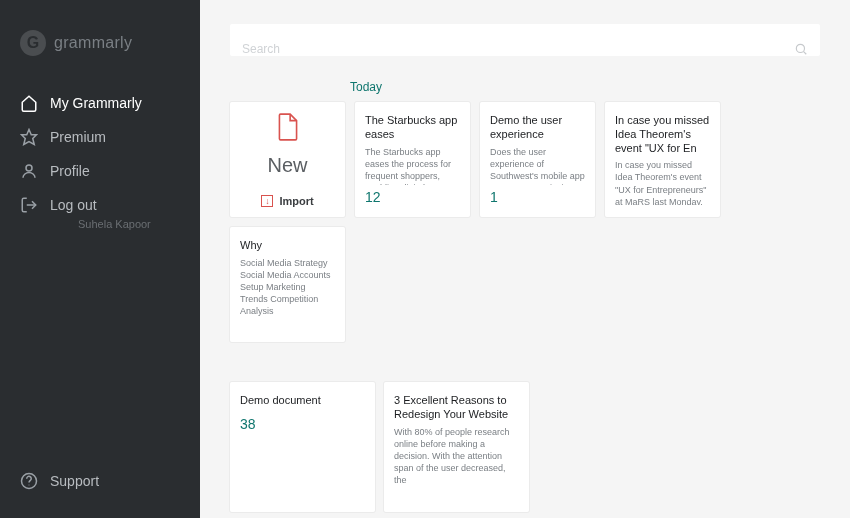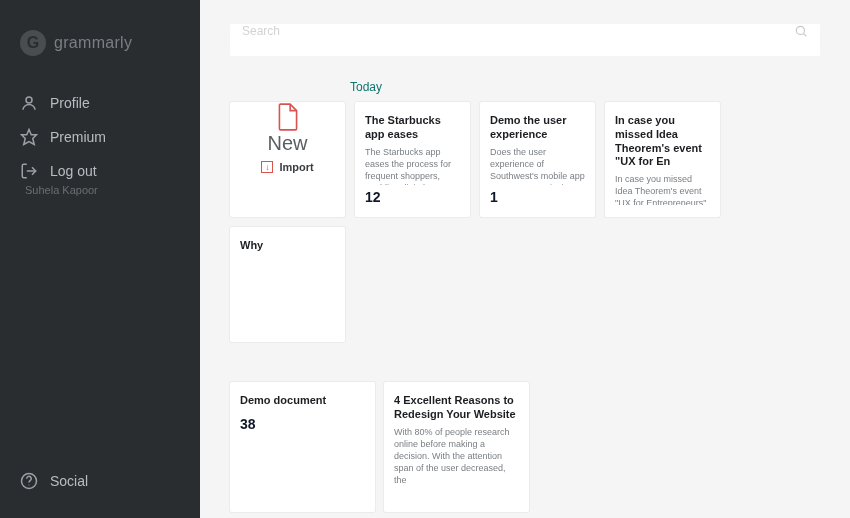--- a/index.html
+++ b/index.html
@@ -6,71 +6,79 @@
 body { font-family: -apple-system, BlinkMacSystemFont, "Segoe UI", Arial, sans-serif; background: #f5f5f5; width: 850px; height: 518px; overflow: hidden; display: flex; }
 
 .sidebar { width: 200px; height: 518px; background: #2a2d30; color: #9aa0a6; display: flex; flex-direction: column; padding: 20px 0; }
 .logo-row { display: flex; align-items: center; padding: 10px 20px 30px 20px; gap: 8px; }
 .logo-mark { width: 26px; height: 26px; border-radius: 50%; background: #4a4d50; display: flex; align-items: center; justify-content: center; color: #2a2d30; font-weight: 700; font-size: 16px; }
 .logo-text { color: #7a7f84; font-size: 16px; letter-spacing: 0.3px; }
 .nav { display: flex; flex-direction: column; }
 .nav-item { display: flex; align-items: center; gap: 12px; padding: 8px 20px; cursor: pointer; font-size: 14px; color: #b8bcc0; }
 .nav-item.active { color: #ffffff; font-weight: 500; }
 .nav-icon { width: 18px; height: 18px; display: flex; align-items: center; justify-content: center; }
-.nav-sub { font-size: 11px; color: #6a6e72; padding-left: 25px; margin-top: -4px; margin-bottom: 6px; }
+.nav-sub { font-size: 11px; color: #6a6e72; padding-left: 78px; margin-top: -4px; margin-bottom: 6px; }
 .spacer { flex: 1; }
 
 .main { flex: 1; height: 518px; padding: 24px 30px; overflow: auto; }
-.search-bar { background: #ffffff; height: 32px; border-radius: 2px; display: flex; align-items: flex-start; padding: 0 12px; }
+.search-bar { background: #ffffff; height: 32px; border-radius: 2px; display: flex; align-items: flex-end; padding: 0 12px; }
 .search-input { flex: 1; border: none; outline: none; font-size: 12px; color: #555; background: transparent; }
 .search-input::placeholder { color: #d0d3d6; }
 .search-icon { color: #c6c9cc; }
 
 .section-label { font-size: 12px; color: #0f766e; margin: 24px 0 8px 120px; }
 
 .grid { display: flex; flex-wrap: wrap; gap: 10px; }
 .card { background: #ffffff; width: 115px; height: 115px; padding: 12px 10px; border-radius: 2px; position: relative; overflow: hidden; display: flex; flex-direction: column; cursor: pointer; box-shadow: 0 0 0 1px rgba(0,0,0,0.04); }
 .card.wide { width: 145px; height: 130px; }
-.card-title { font-size: 11px; font-weight: 700; color: #1c1e21; line-height: 1.25; margin-bottom: 4px; }
+.card-title { font-size: 11px; font-weight: 400; color: #1c1e21; line-height: 1.25; margin-bottom: 4px; }
 .card-excerpt { font-size: 9px; color: #7a7f84; line-height: 1.35; flex: 1; overflow: hidden; }
-.card-count { font-size: 14px; font-weight: 700; color: #0f172a; margin-top: 4px; }
+.card-count { font-size: 14px; font-weight: 400; color: #0f766e; margin-top: 4px; }
 
-.new-card { background: #ffffff; width: 115px; height: 115px; border-radius: 2px; display: flex; flex-direction: column; align-items: center; gap: 0; box-shadow: 0 0 0 1px rgba(0,0,0,0.04); }
+.new-card { background: #ffffff; width: 115px; height: 115px; border-radius: 2px; display: flex; flex-direction: column; align-items: center; justify-content: center; gap: 12px; box-shadow: 0 0 0 1px rgba(0,0,0,0.04); }
 .new-label { font-size: 20px; color: #5a5e62; font-weight: 300; }
 .import-row { display: flex; align-items: center; gap: 6px; margin-top: 6px; font-size: 11px; font-weight: 600; color: #3a3d40; cursor: pointer; }
 .import-ico { width: 12px; height: 12px; border: 1px solid #d9534f; color: #d9534f; display: flex; align-items: center; justify-content: center; font-size: 9px; line-height: 1; }
 
 .row2 { margin-top: 40px; display: flex; gap: 9px; }
 svg { display: block; }
 </style>
 </head>
 <body>
 
 <aside class="sidebar">
   <div class="logo-row">
     <div class="logo-mark">G</div>
     <div class="logo-text">grammarly</div>
   </div>
   <nav class="nav">
+    <div class="nav-item active">
+      <span class="nav-icon">
+        <svg width="18" height="18" viewBox="0 0 24 24" fill="none" stroke="#ffffff" stroke-width="2">
+            <path d="M3 11l9-8 9 8v10a2 2 0 0 1-2 2H5a2 2 0 0 1-2-2z"></path>
+          </svg>
+      </span>
+      <span>My Grammarly</span>
+    </div>
+    <div class="nav-item">
+      <span class="nav-icon">
+        <svg width="18" height="18" viewBox="0 0 24 24" fill="none" stroke="#9aa0a6" stroke-width="2">
+            <polygon points="12 2 15 9 22 9 17 14 19 22 12 18 5 22 7 14 2 9 9 9"></polygon>
+          </svg>
+      </span>
+      <span>Premium</span>
+    </div>
     <div class="nav-item">
       <span class="nav-icon">
         <svg width="18" height="18" viewBox="0 0 24 24" fill="none" stroke="#9aa0a6" stroke-width="2">
             <circle cx="12" cy="8" r="4"></circle>
             <path d="M4 21c0-4 4-7 8-7s8 3 8 7"></path>
           </svg>
       </span>
       <span>Profile</span>
-    </div>
-    <div class="nav-item">
-      <span class="nav-icon">
-        <svg width="18" height="18" viewBox="0 0 24 24" fill="none" stroke="#9aa0a6" stroke-width="2">
-            <polygon points="12 2 15 9 22 9 17 14 19 22 12 18 5 22 7 14 2 9 9 9"></polygon>
-          </svg>
-      </span>
-      <span>Premium</span>
     </div>
     <div class="nav-item">
       <span class="nav-icon">
         <svg width="18" height="18" viewBox="0 0 24 24" fill="none" stroke="#9aa0a6" stroke-width="2">
             <path d="M9 21H5a2 2 0 0 1-2-2V5a2 2 0 0 1 2-2h4"></path>
             <polyline points="16 17 21 12 16 7"></polyline>
             <line x1="21" y1="12" x2="9" y2="12"></line>
           </svg>
       </span>
       <span>Log out</span>
@@ -79,21 +87,21 @@
   </nav>
   <div class="spacer"></div>
   <div class="nav-item">
     <span class="nav-icon">
       <svg width="18" height="18" viewBox="0 0 24 24" fill="none" stroke="#9aa0a6" stroke-width="2">
           <circle cx="12" cy="12" r="10"></circle>
           <path d="M9 9a3 3 0 1 1 5 2c-1 1-2 1.5-2 3"></path>
           <line x1="12" y1="17" x2="12" y2="17.5"></line>
         </svg>
     </span>
-    <span>Social</span>
+    <span>Support</span>
   </div>
 </aside>
 
 <main class="main">
   <div class="search-bar">
     <input class="search-input" placeholder="Search" style="">
     <span class="search-icon">
       <svg width="14" height="14" viewBox="0 0 24 24" fill="none" stroke="#c6c9cc" stroke-width="2">
           <circle cx="11" cy="11" r="7"></circle>
           <line x1="21" y1="21" x2="16.5" y2="16.5"></line>
@@ -130,26 +138,27 @@
       <div class="card-count">1</div>
     </div>
 
     <div class="card">
       <div class="card-title">In case you missed Idea Theorem's event "UX for En</div>
       <div class="card-excerpt">In case you missed Idea Theorem's event "UX for Entrepreneurs" at MaRS last Monday, here is a quick</div>
     </div>
 
     <div class="card">
       <div class="card-title">Why</div>
+      <div class="card-excerpt">Social Media Strategy Social Media Accounts Setup Marketing Trends Competition Analysis</div>
     </div>
   </div>
 
   <div class="row2">
     <div class="card wide">
       <div class="card-title">Demo document</div>
       <div class="card-count">38</div>
     </div>
     <div class="card wide">
-      <div class="card-title">4 Excellent Reasons to Redesign Your Website</div>
+      <div class="card-title">3 Excellent Reasons to Redesign Your Website</div>
       <div class="card-excerpt">With 80% of people research online before making a decision. With the attention span of the user decreased, the</div>
     </div>
   </div>
 </main>
 
 </body></html>

